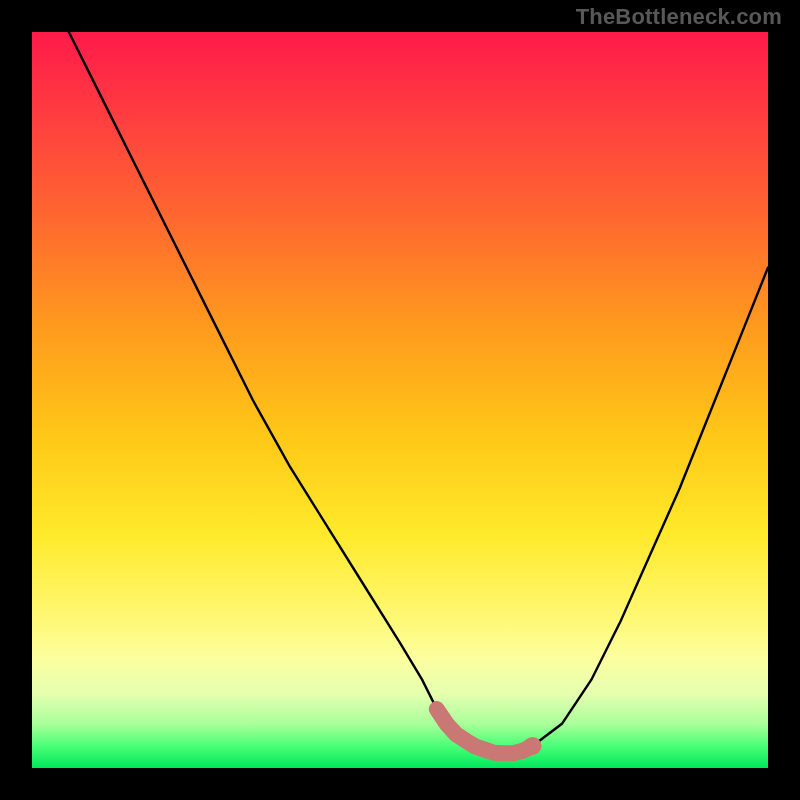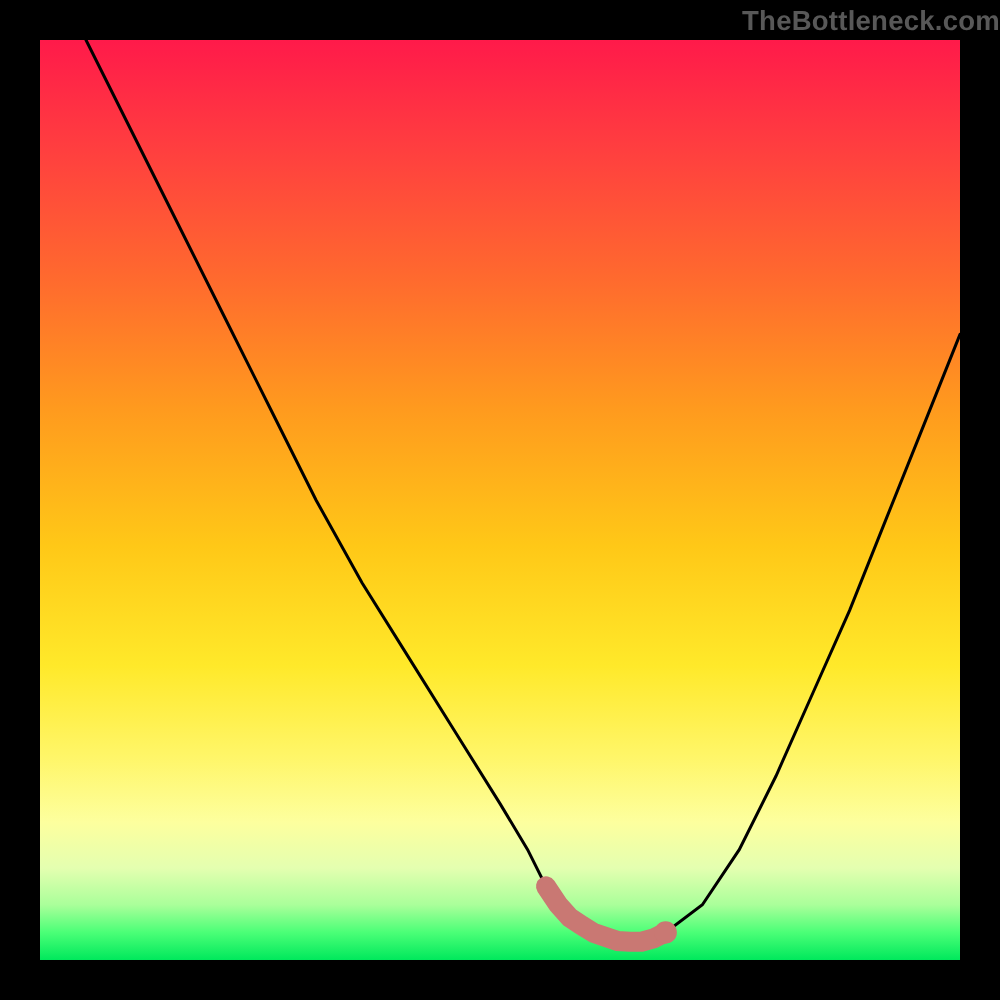--- a/index.html
+++ b/index.html
@@ -25,21 +25,21 @@
       #ffe92a 68%,
       #fff669 78%,
       #fdff9e 85%,
       #e4ffb0 90%,
       #aaff9a 94%,
       #4bff77 97%,
       #00e85c 100%);
   }
   .watermark {
     position: absolute;
-    right: 0;
+    right: 18px;
     top: 4px;
     font: 600 22px -apple-system, BlinkMacSystemFont, "Segoe UI", Arial, sans-serif;
     color: #585858;
     letter-spacing: 0.2px;
   }
   svg {
     position: absolute;
     left: 0;
     top: 0;
   }

